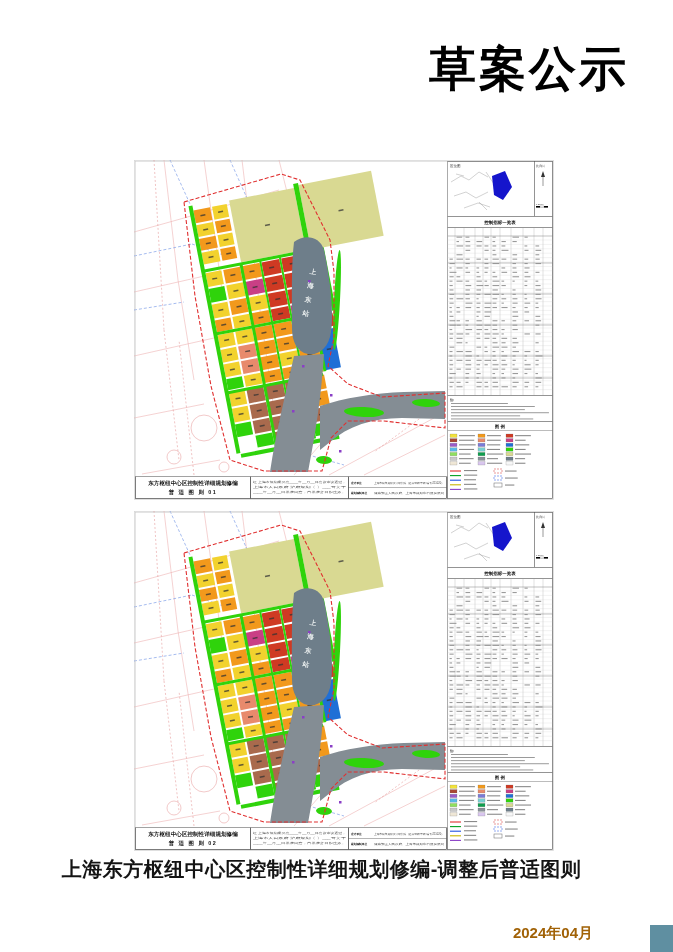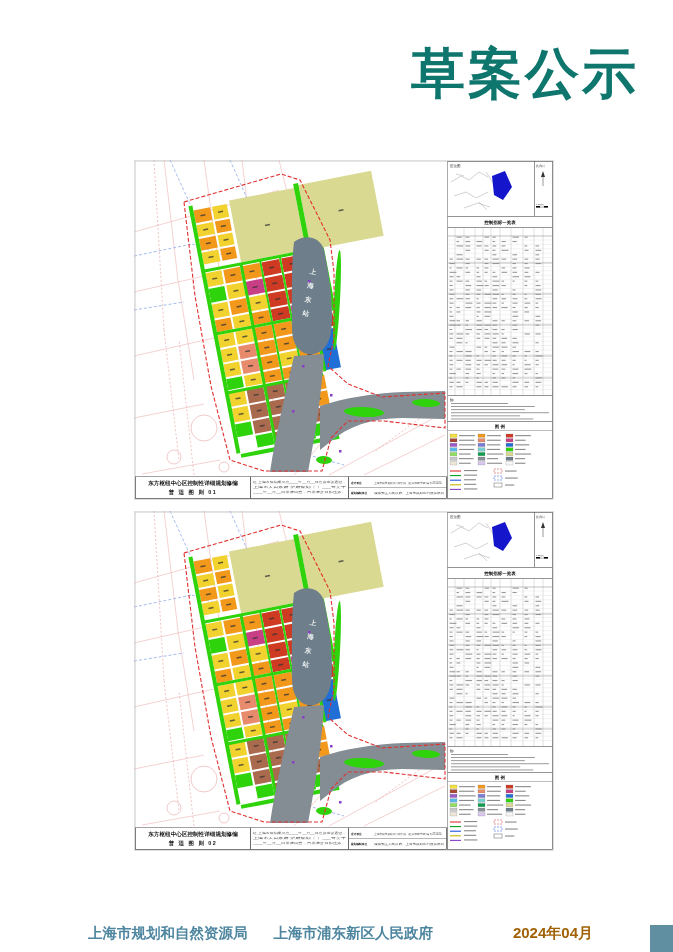--- a/index.html
+++ b/index.html
@@ -1,19 +1,19 @@
 <!DOCTYPE html>
 <html><head>
 <meta charset="utf-8">
 <style>
   html,body{margin:0;padding:0;background:#ffffff;}
   .page{position:relative;width:673px;height:952px;background:#ffffff;overflow:hidden;
         font-family:"Liberation Sans",sans-serif;}
-  .page-title{position:absolute;top:38px;right:34px;margin:0;font-size:54px;font-weight:900;
-        letter-spacing:3px;color:#0f766e;}
+  .page-title{position:absolute;top:38px;right:44px;margin:0;font-size:47px;font-weight:900;
+        letter-spacing:3px;color:#000000;}
   .sheet{position:absolute;left:134px;width:420px;height:340px;margin:0;}
   .sheet-1{top:160px;}
   .sheet-2{top:511px;}
   .sheet svg{display:block;width:420px;height:340px;}
   .caption{position:absolute;top:856px;left:30px;right:60px;text-align:center;
         font-size:20px;font-weight:700;color:#141414;letter-spacing:0.5px;}
   .footer{position:absolute;left:0;right:0;bottom:0;height:40px;}
   .agencies{position:absolute;left:88px;bottom:9px;font-size:14.5px;font-weight:700;color:#4e86a0;}
   .agencies span{margin-right:26px;}
   .publish-date{position:absolute;right:80px;bottom:9px;font-size:15px;font-weight:700;color:#a16207;}
@@ -1315,22 +1315,20 @@
           <line x1="214.5" y1="327.5" x2="312.5" y2="327.5" stroke="#444" stroke-width="0.4"></line>
           <text x="217" y="323.5" font-size="2.7" font-family="&quot;Liberation Sans&quot;,sans-serif" fill="#222" font-weight="bold">设计单位</text>
           <text x="240" y="323.5" font-size="2.6" font-family="&quot;Liberation Sans&quot;,sans-serif" fill="#444" textLength="70" lengthAdjust="spacingAndGlyphs">上海市城市规划设计研究院（证书等级:甲级 编号:211020）</text>
           <text x="217" y="334" font-size="2.7" font-family="&quot;Liberation Sans&quot;,sans-serif" fill="#222" font-weight="bold">规划编制单位</text>
           <text x="240" y="334" font-size="2.6" font-family="&quot;Liberation Sans&quot;,sans-serif" fill="#444" textLength="70" lengthAdjust="spacingAndGlyphs">浦东新区人民政府、上海市规划和自然资源局</text>
         </g>
         <rect x="1.5" y="1.5" width="312" height="315" fill="none" stroke="#c9c9c9" stroke-width="0.5"></rect>
       </svg>
   </figure>
 
+  <div class="caption">上海东方枢纽中心区控制性详细规划修编-调整后普适图则</div>
 
   <footer class="footer">
-    <div class="agencies">
-      <span>上海市规划和自然资源局</span><span>上海市浦东新区人民政府</span>
-    </div>
     <div class="publish-date">2024年04月</div>
     <div class="corner-square"></div>
   </footer>
 
 </div>
 
 </body></html>

